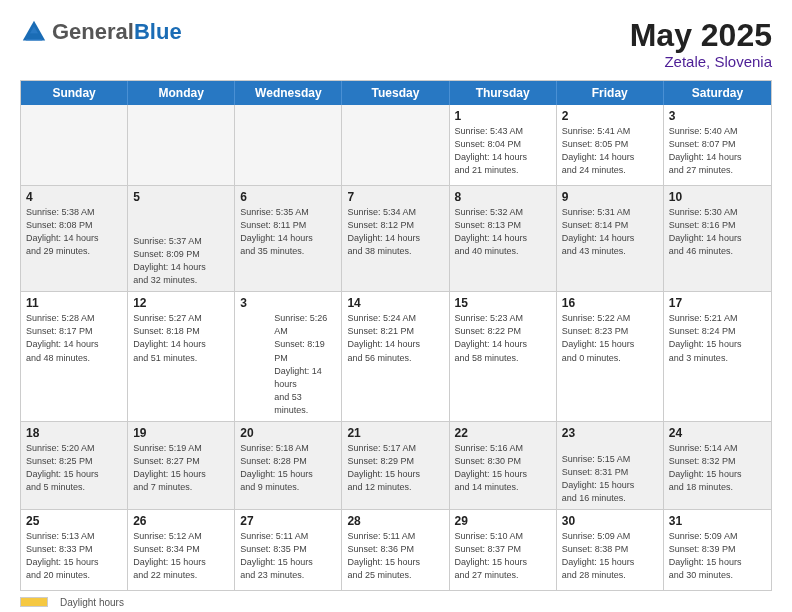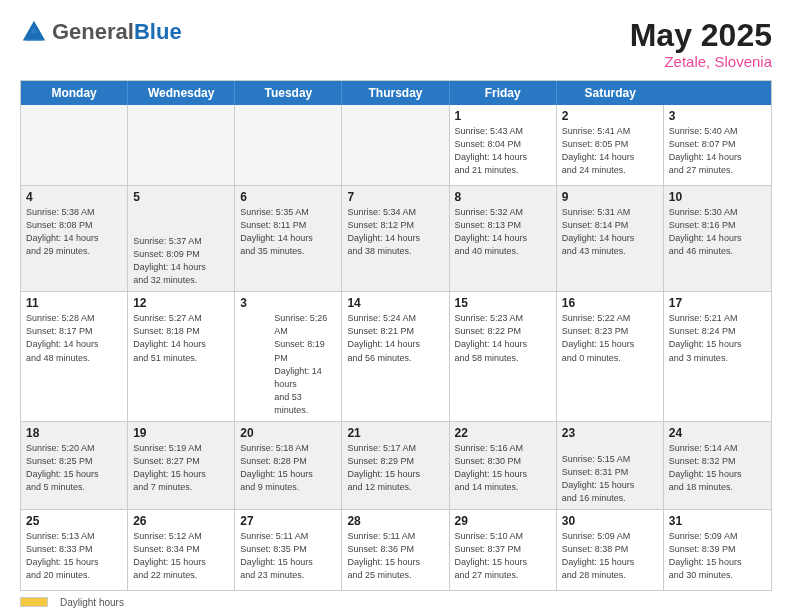--- a/index.html
+++ b/index.html
@@ -43,21 +43,21 @@
       text-align: right;
     }
     .month-year {
       font-size: 32px;
       font-weight: bold;
       color: #222;
       line-height: 1.1;
     }
     .location {
       font-size: 15px;
-      color: #ec4899;
+      color: #4c1d95;
     }
     .calendar {
       flex: 1;
       display: flex;
       flex-direction: column;
       border: 1px solid #ccc;
     }
     .cal-header {
       display: grid;
       grid-template-columns: repeat(7, 1fr);
@@ -140,20 +140,21 @@
       </div>
     </div>
     <div class="title-block">
       <div class="month-year">May 2025</div>
       <div class="location">Zetale, Slovenia</div>
     </div>
   </div>
 
   <div class="calendar">
     <div class="cal-header">
+    <div class="cal-header-cell">Sunday</div>
         <div class="cal-header-cell">Monday</div>
         <div class="cal-header-cell">Wednesday</div>
         <div class="cal-header-cell">Tuesday</div>
         <div class="cal-header-cell">Thursday</div>
         <div class="cal-header-cell">Friday</div>
         <div class="cal-header-cell">Saturday</div>
       </div>
     <div class="cal-body">
     <div class="cal-row">
           <div class="cal-cell empty"></div>

